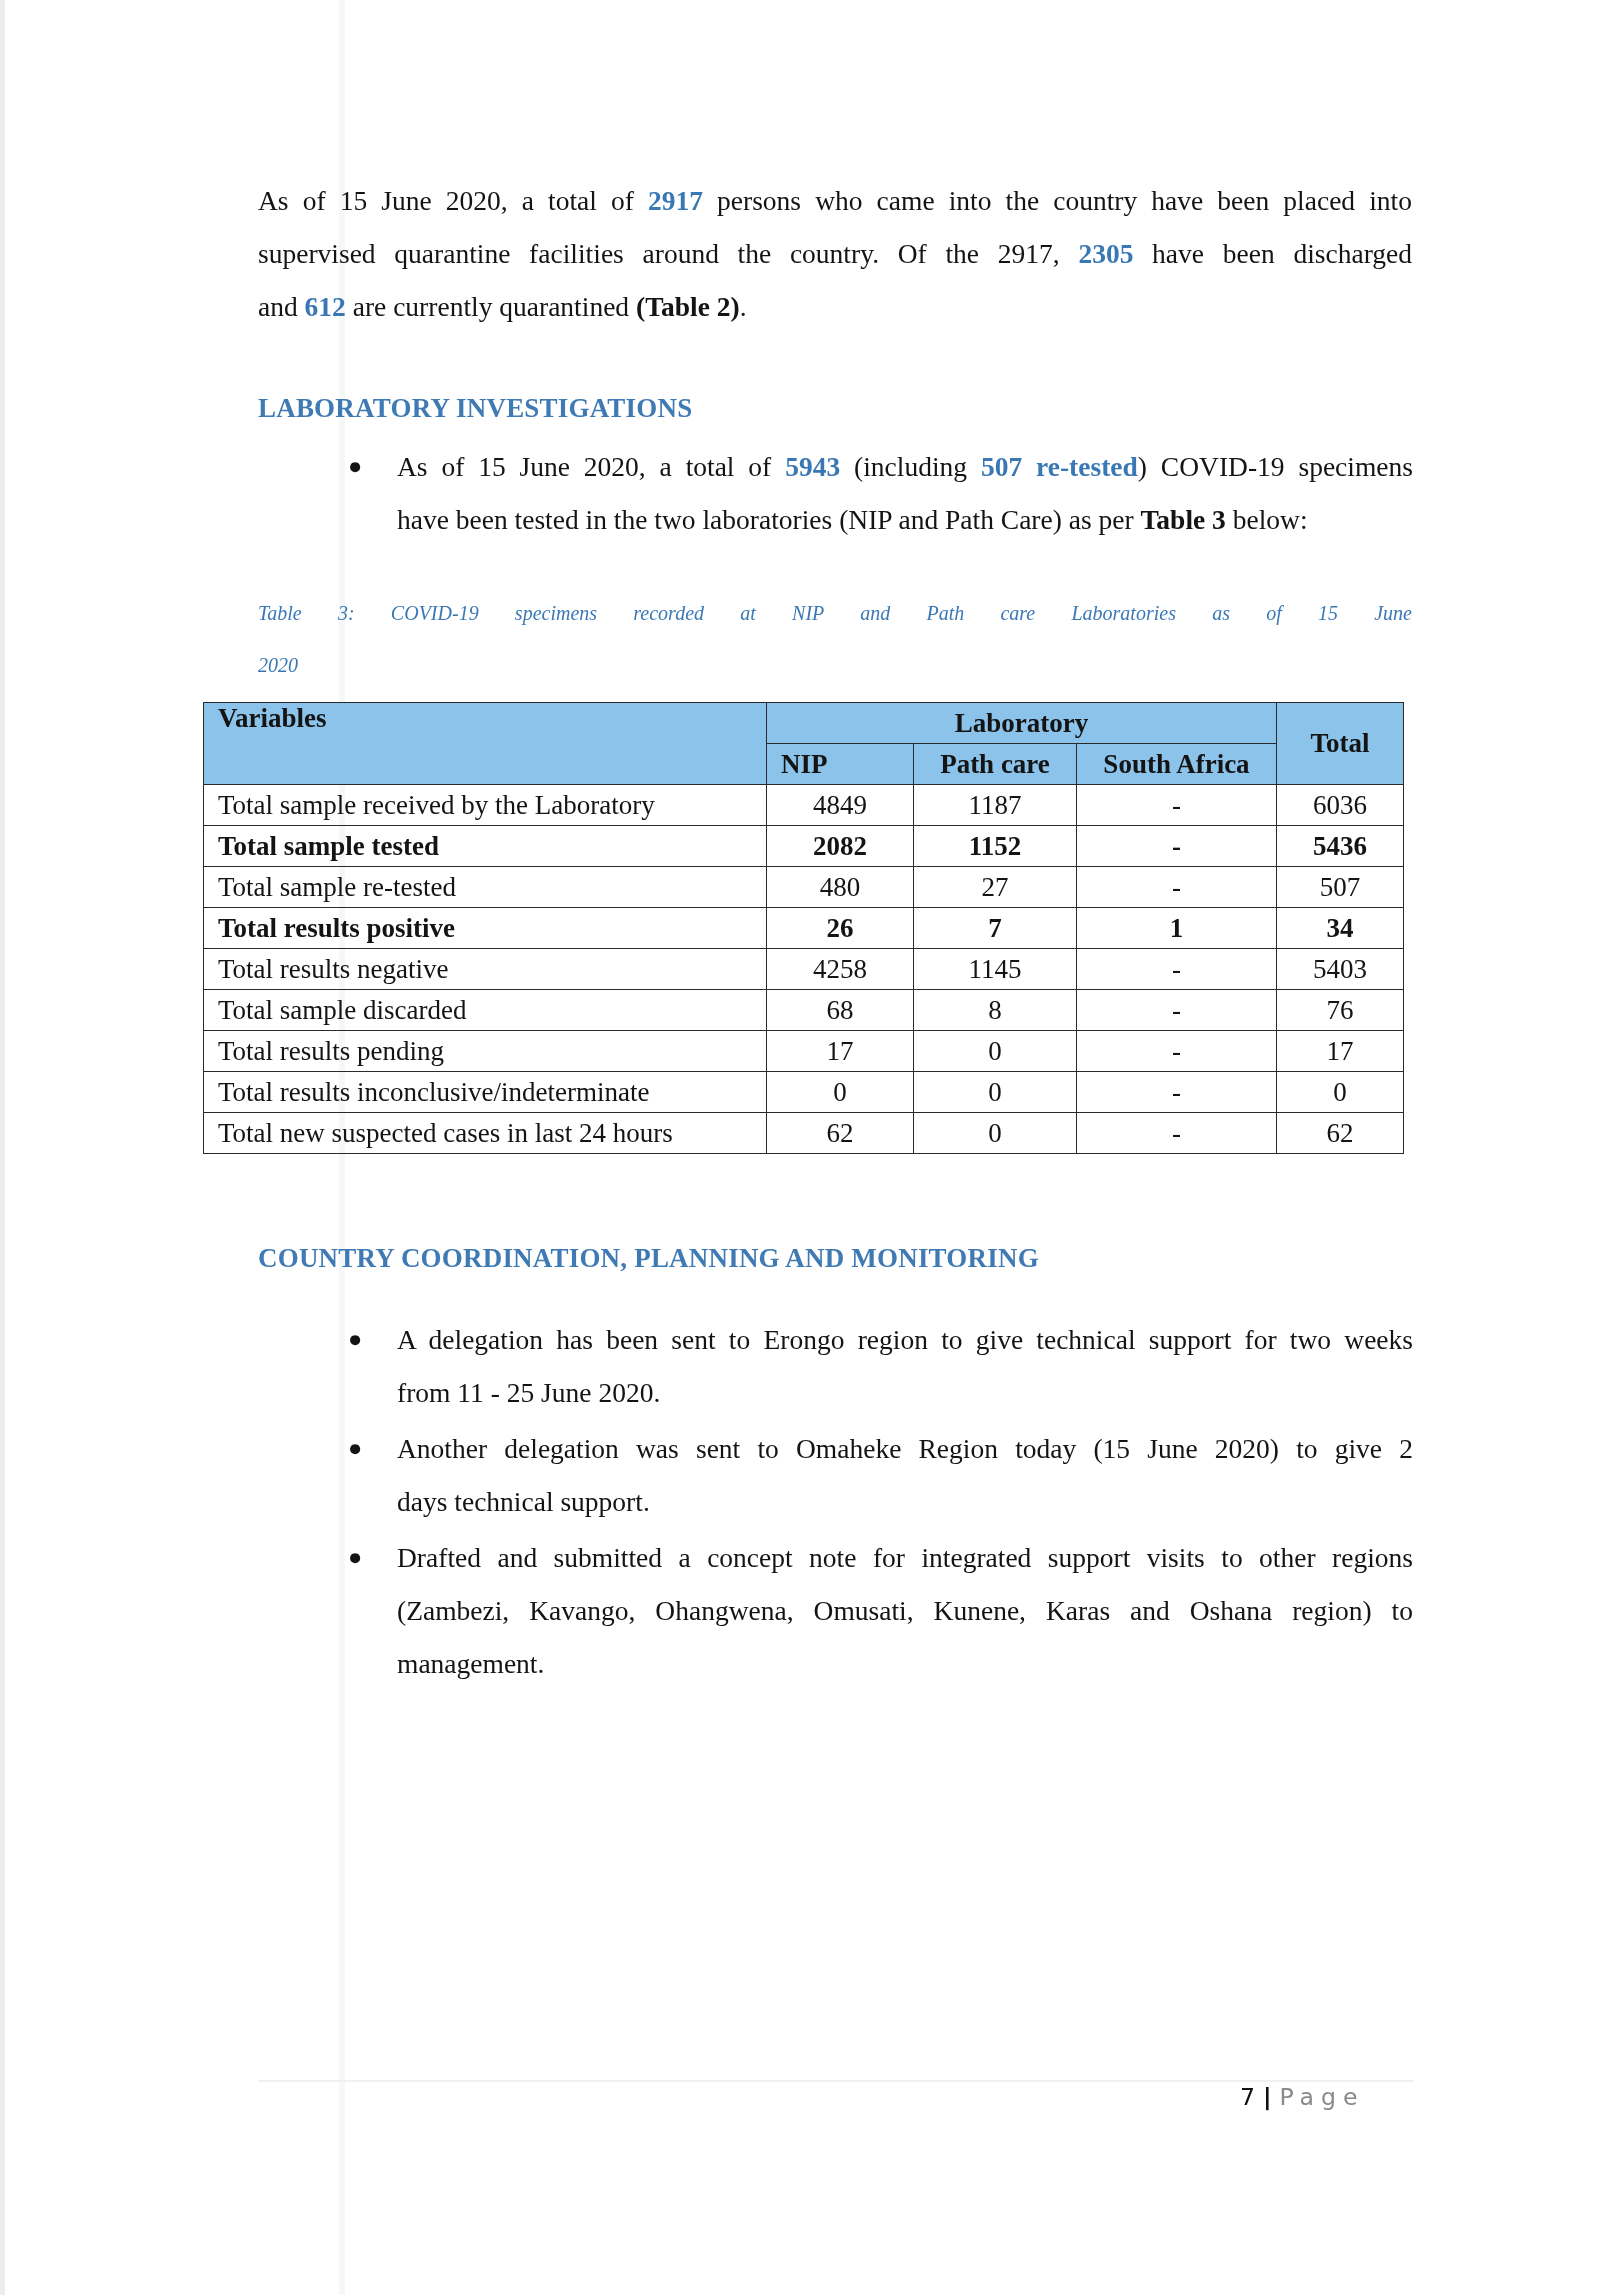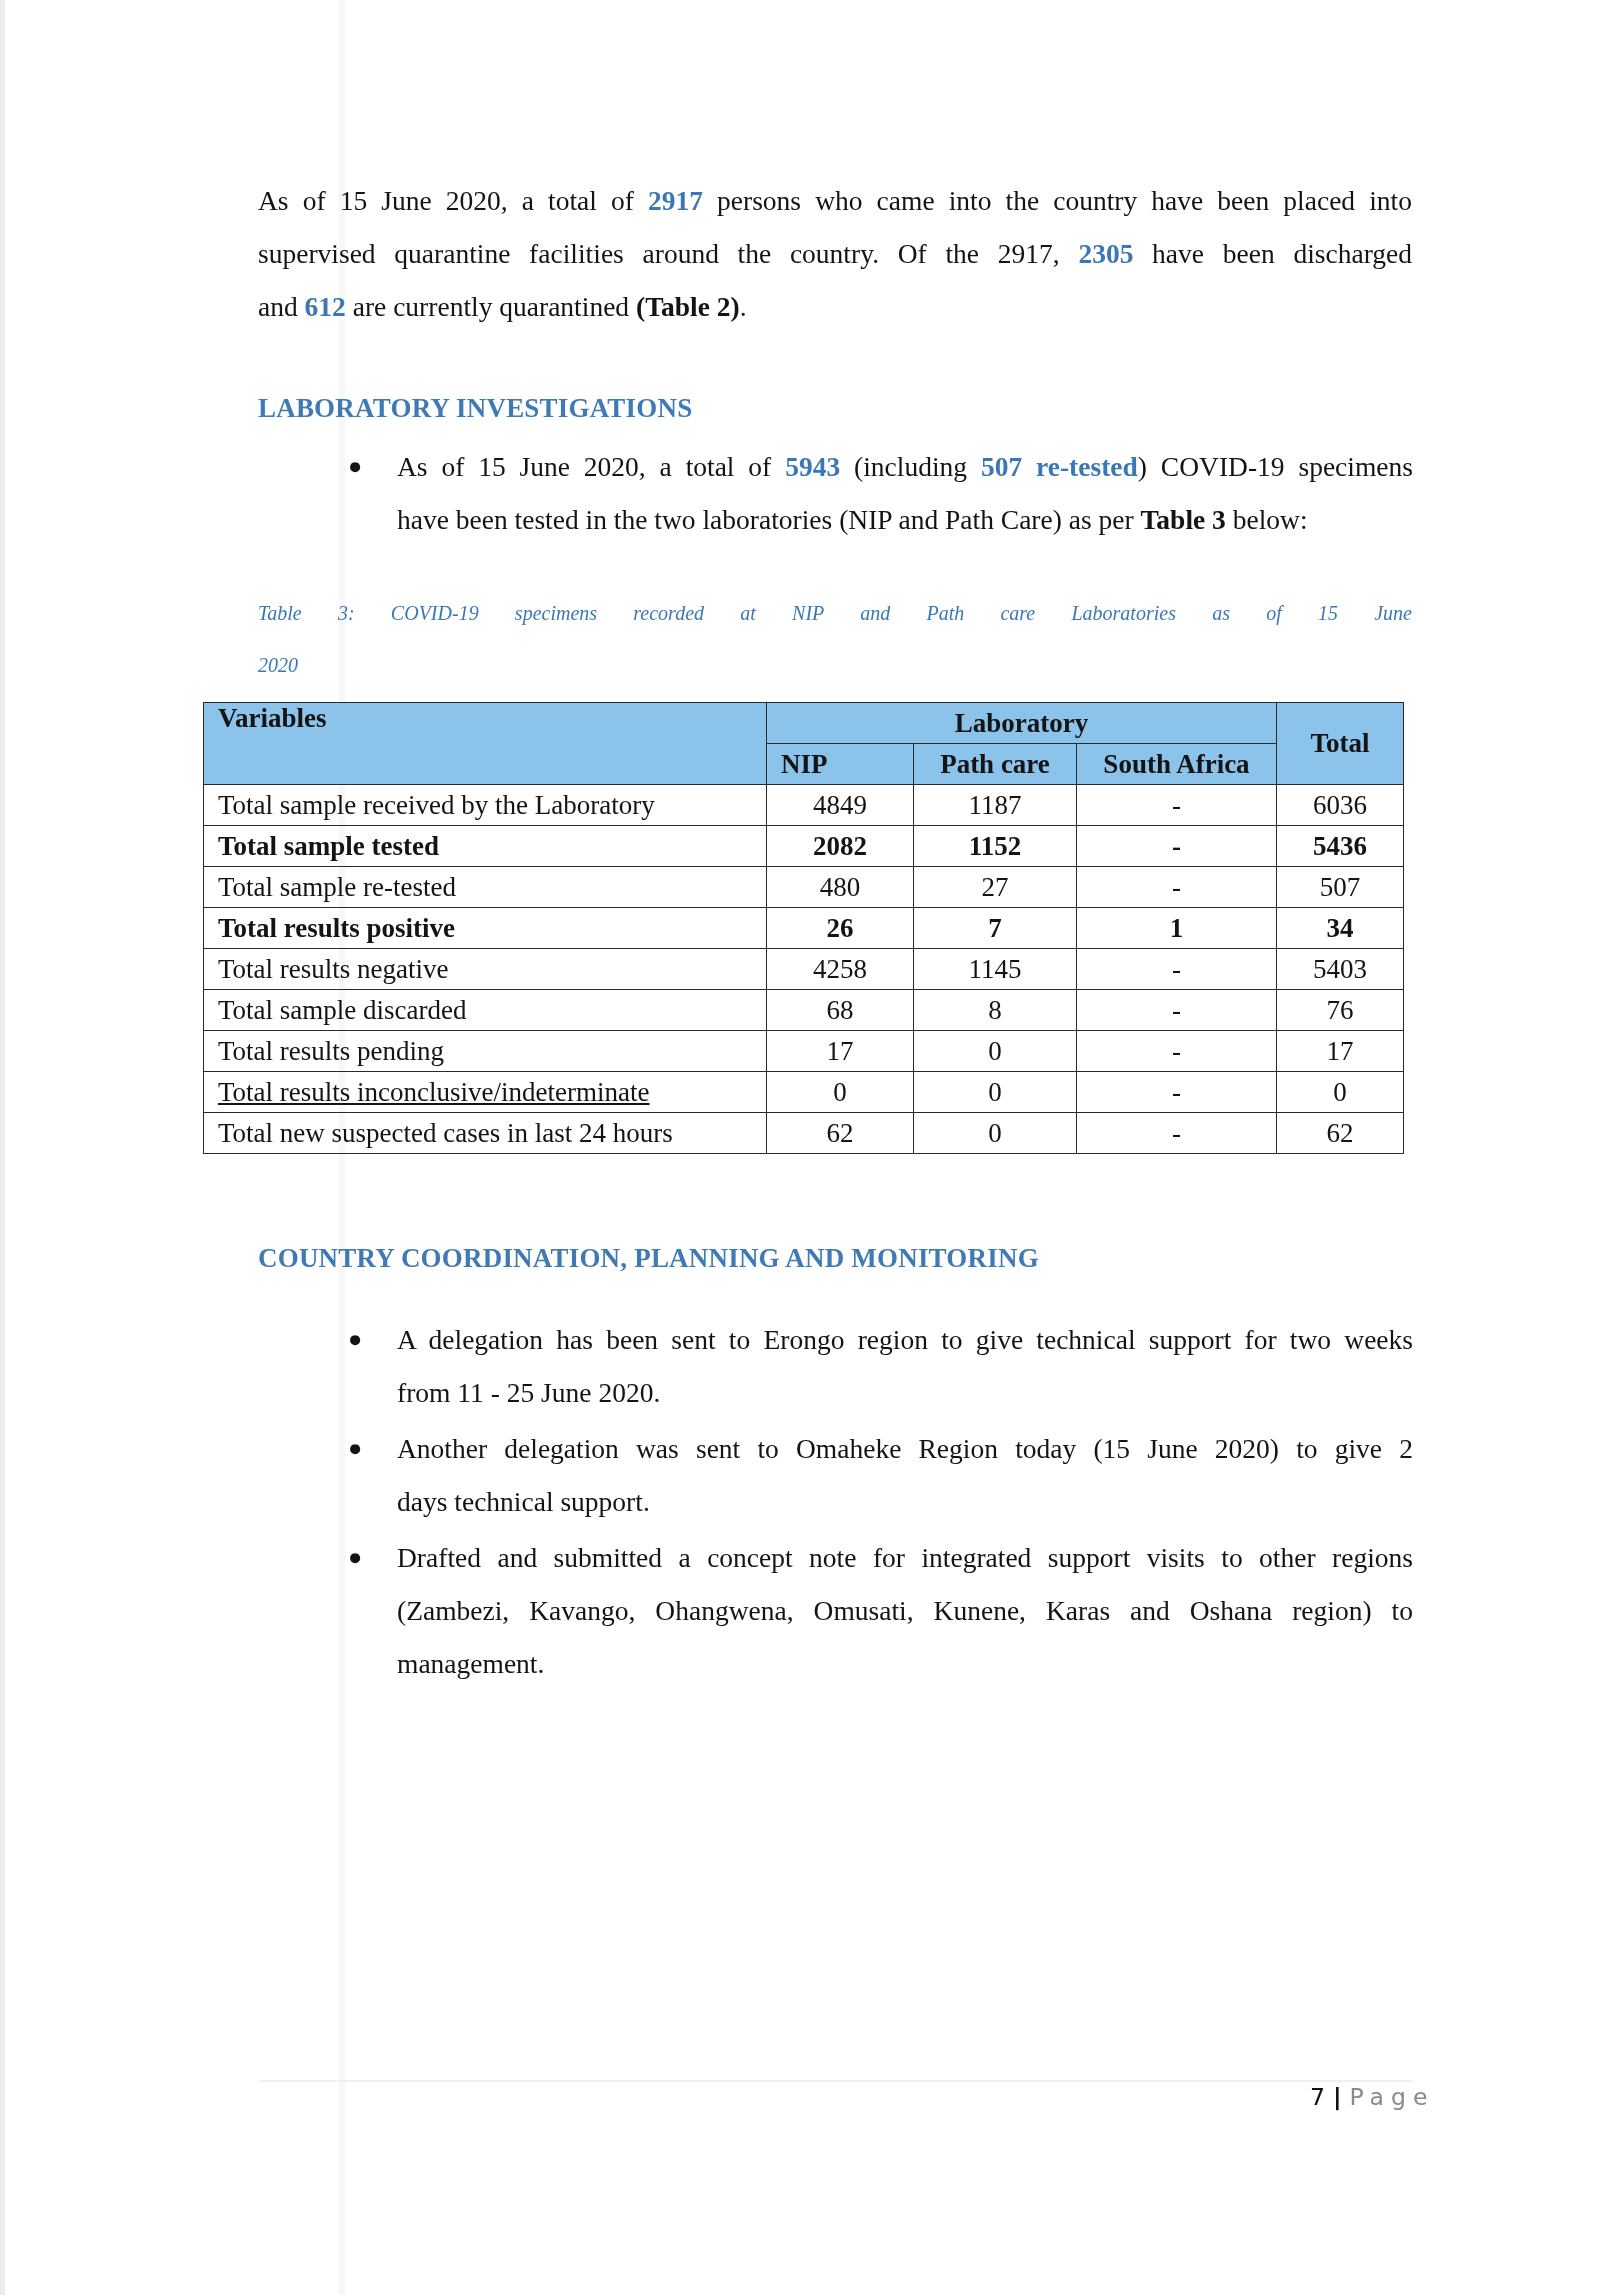--- a/index.html
+++ b/index.html
@@ -22,23 +22,23 @@
   table.lab { position:absolute; left:203px; top:702px; width:1201px; border-collapse:collapse; font-size:27px; }
   table.lab td, table.lab th { border:1.6px solid #2a2a2a; padding:0 14px; height:40px; }
   table.lab th { background:#8cc3ea; font-weight:bold; }
   .c-var { width:534px; text-align:left; }
   .c-nip { width:118px; text-align:center; }
   .c-pc { width:134px; text-align:center; }
   .c-sa { width:171px; text-align:center; }
   .c-tot { text-align:center; }
   th.c-var { vertical-align:top; padding-top:3.1px; }
   tr.bold td { font-weight:bold; }
-  td.indent { padding-left:20.4px;text-decoration:underline; }
+  td.indent { padding-left:20.4px; }
   .footer-rule { position:absolute; left:259px; top:2080px; width:1154px; height:1.6px; background:#f0f0f0; }
-  .pagenum { position:absolute; left:1310px; top:2083px; font-family:"DejaVu Sans","Liberation Sans",sans-serif; font-size:23.6px; color:#111; letter-spacing:1.6px; }
+  .pagenum { position:absolute; left:1240px; top:2083px; font-family:"DejaVu Sans","Liberation Sans",sans-serif; font-size:23.6px; color:#111; letter-spacing:1.6px; }
   .pagenum .sep { margin:0 6.3px; font-weight:bold; }
   .pagenum .pg { color:#8a8a8a; letter-spacing:7px; }
 </style>
 </head>
 <body>
 
 <div class="leftshade"></div>
 <div class="faintcol"></div>
 
 <div class="para" id="intro" style="top:174px;">

